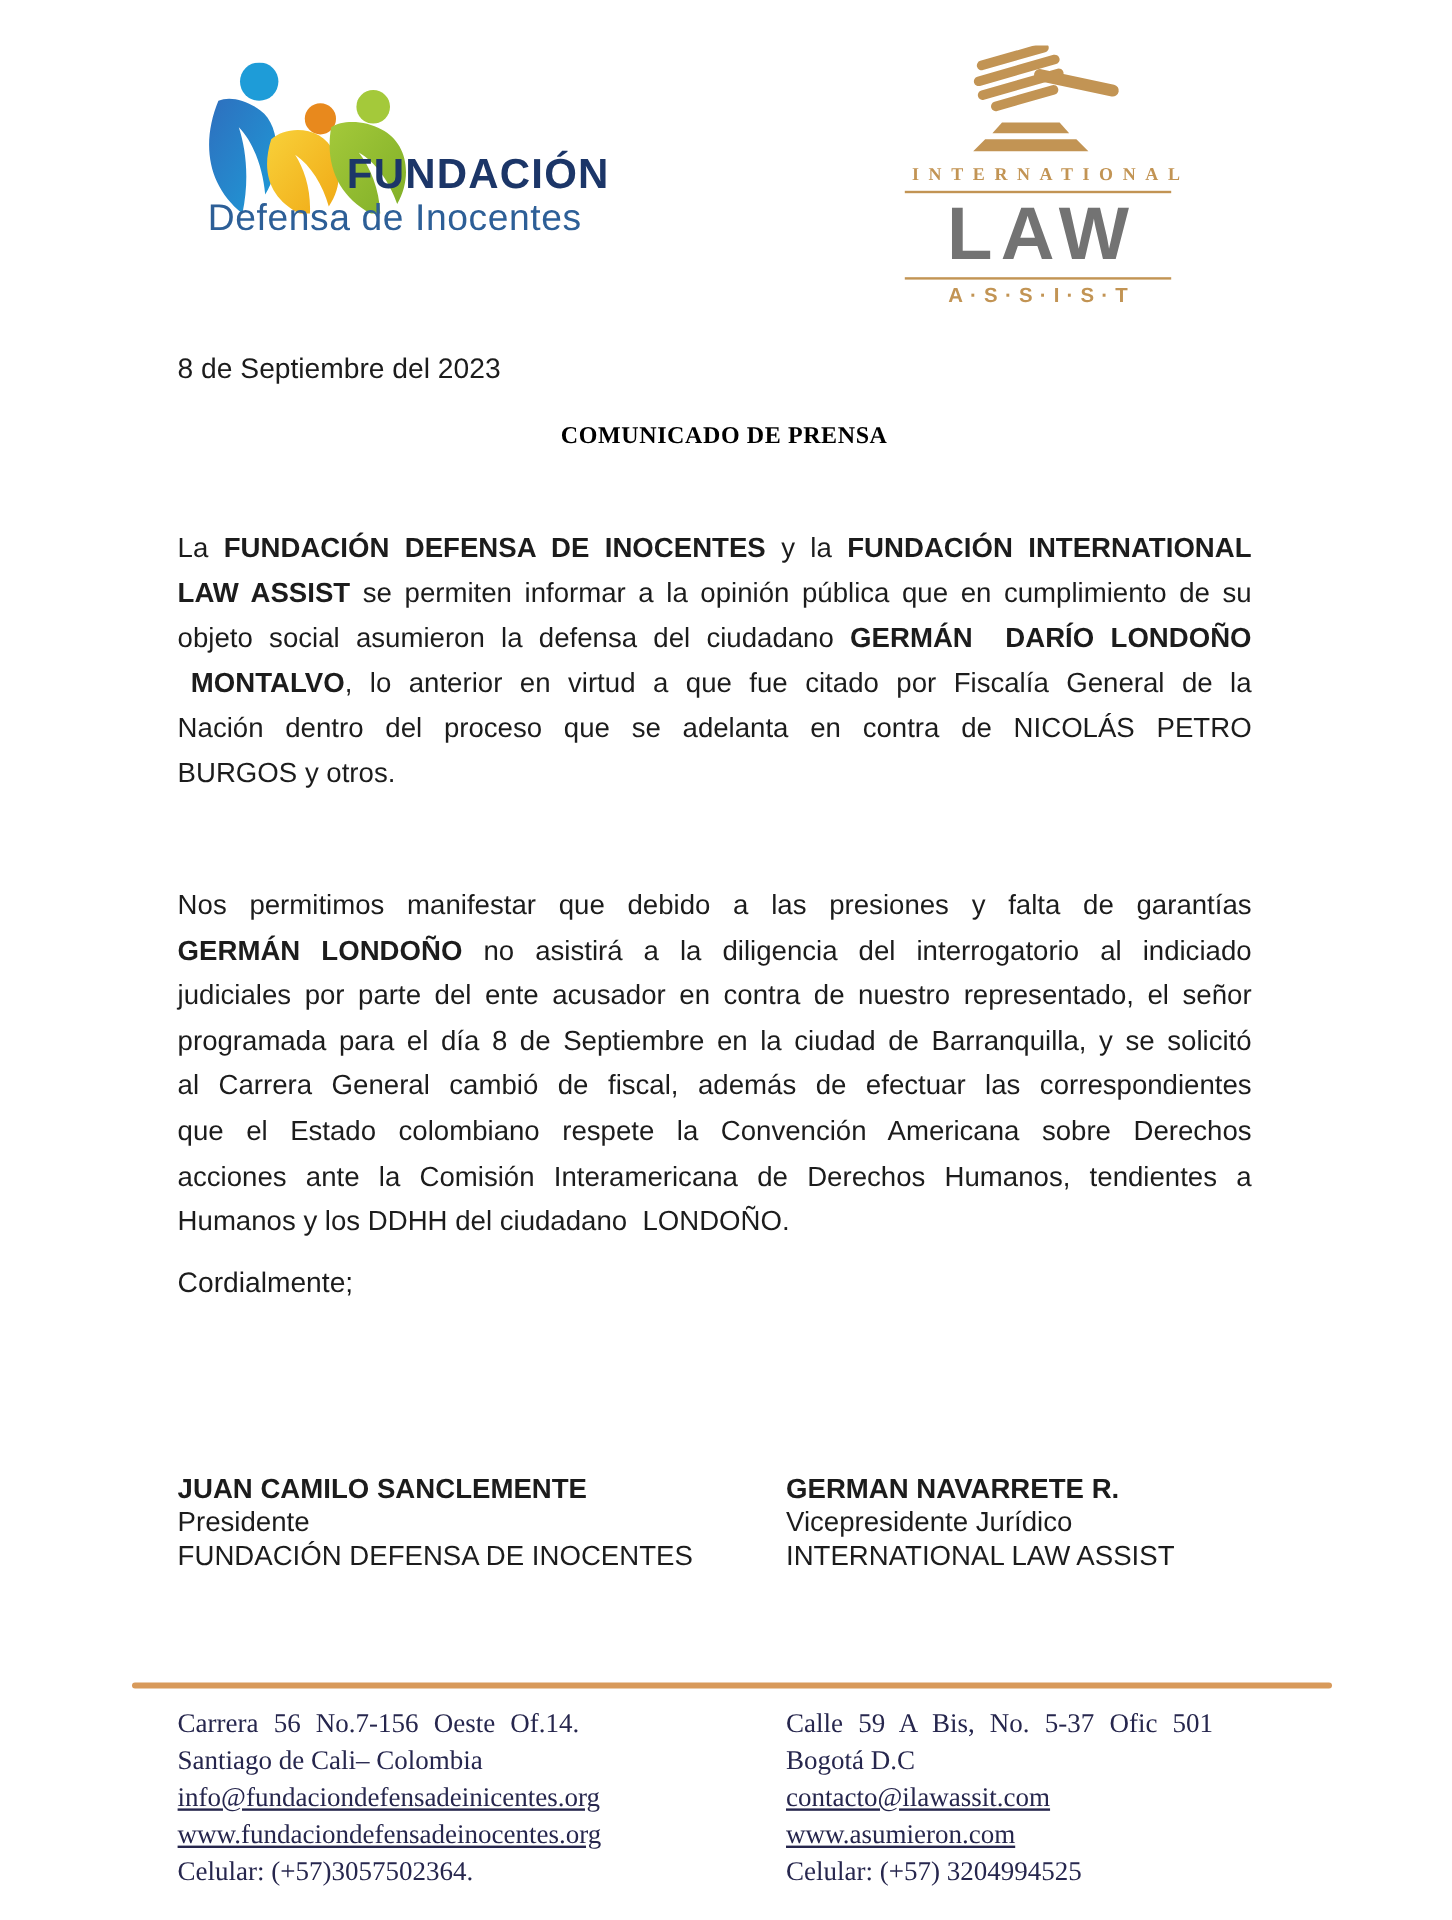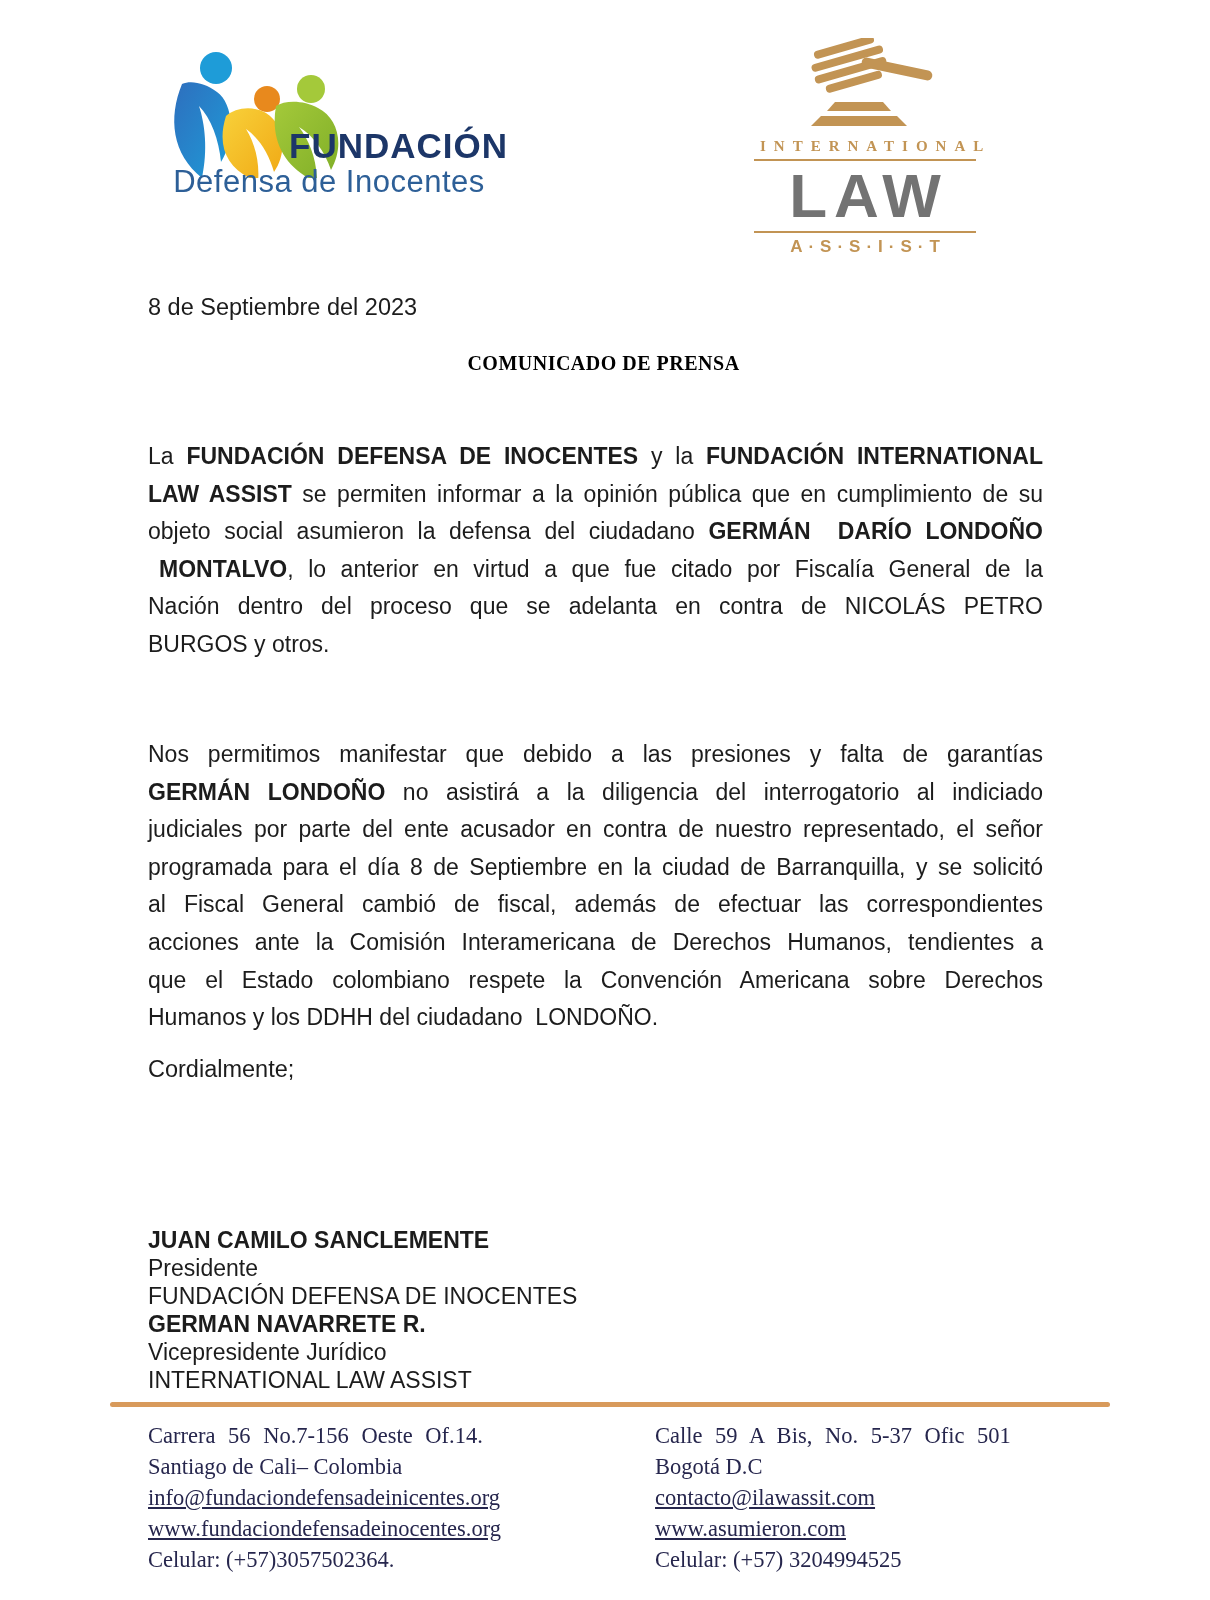--- a/index.html
+++ b/index.html
@@ -59,21 +59,21 @@
   .p1 { top: 438px; }
   .p2 { top: 736px; }
   .pline { text-align: justify; text-align-last: justify; }
   .pline.last { text-align: left; text-align-last: left; }
   .pline.indent { padding-left: 11px; }
   .b { font-weight: 700; }
 
   .closing { position: absolute; left: 148px; top: 1056px; font-size: 23.5px; }
 
   
-  .signatures { position: absolute; left: 148px; top: 1226px; width: 940px; display: flex; flex-direction: column; }
+  .signatures { position: absolute; left: 148px; top: 1226px; width: 940px; display: flex; }
   .sig { width: 507px; }
   .sig + .sig { width: auto; }
   .sig-name { font-size: 23px; font-weight: 700; line-height: 28px; }
   .sig-role, .sig-org { font-size: 23px; line-height: 28px; }
 
   
   .footer-rule {
     position: absolute; left: 110px; top: 1402px; width: 1000px; height: 5px;
     background: #d89a5b; border-radius: 3px;
   }
@@ -153,23 +153,23 @@
       <div class="pline"><span>objeto social asumieron la defensa del ciudadano </span><span class="b">GERMÁN&nbsp; DARÍO LONDOÑO</span></div>
       <div class="pline indent"><span class="b">MONTALVO</span><span>, lo anterior en virtud a que fue citado por Fiscalía General de la</span></div>
       <div class="pline"><span>Nación dentro del proceso que se adelanta en contra de NICOLÁS PETRO</span></div>
       <div class="pline last"><span>BURGOS y otros.</span></div>
     </div>
   <div class="para p2">
       <div class="pline"><span>Nos permitimos manifestar que debido a las presiones y falta de garantías</span></div>
       <div class="pline"><span class="b">GERMÁN LONDOÑO</span><span> no asistirá a la diligencia del interrogatorio al indiciado</span></div>
       <div class="pline"><span>judiciales por parte del ente acusador en contra de nuestro representado, el señor</span></div>
       <div class="pline"><span>programada para el día 8 de Septiembre en la ciudad de Barranquilla, y se solicitó</span></div>
-      <div class="pline"><span>al Fiscal General cambió de fiscal, además de efectuar las correspondientes</span></div>
+      <div class="pline"><span>al Carrera General cambió de fiscal, además de efectuar las correspondientes</span></div>
+      <div class="pline"><span>que el Estado colombiano respete la Convención Americana sobre Derechos</span></div>
       <div class="pline"><span>acciones ante la Comisión Interamericana de Derechos Humanos, tendientes a</span></div>
-      <div class="pline"><span>que el Estado colombiano respete la Convención Americana sobre Derechos</span></div>
       <div class="pline last"><span>Humanos y los DDHH del ciudadano&nbsp; LONDOÑO.</span></div>
     </div>
 
   <div class="closing">Cordialmente;</div>
 
   <div class="signatures">
     <div class="sig">
       <div class="sig-name">JUAN CAMILO SANCLEMENTE</div>
       <div class="sig-role">Presidente</div>
       <div class="sig-org">FUNDACIÓN DEFENSA DE INOCENTES</div>

